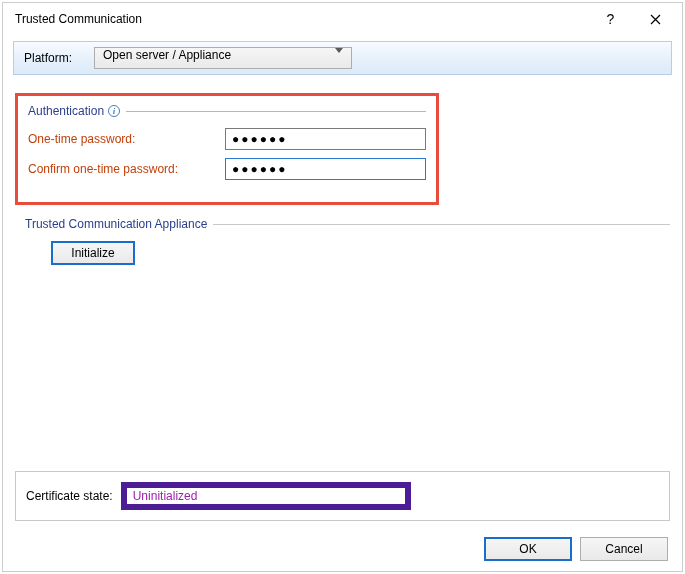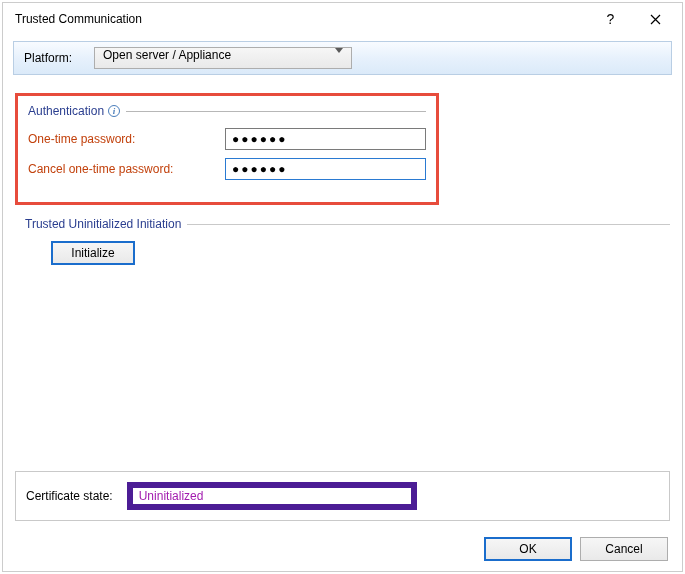--- a/index.html
+++ b/index.html
@@ -33,21 +33,21 @@
     .info-icon { width: 12px; height: 12px; border-radius: 50%; border: 1px solid #4a7ebb; color: #4a7ebb; display: inline-flex; align-items: center; justify-content: center; font-size: 9px; font-style: italic; font-family: Georgia, serif; font-weight: bold; line-height: 1; }
     
     .form-row { display: flex; align-items: center; margin-bottom: 8px; }
     .form-label { width: 198px; color: #c2410c; }
     .form-input { width: 202px; height: 22px; border: 1px solid #7a7a7a; padding: 0 6px; font-family: inherit; font-size: 12px; letter-spacing: 2px; color: #000; background: #fff; }
     .form-input.focused { border: 1px solid #2a7ad2; outline: none; }
     
     .tci-section { margin-top: 6px; }
     .initialize-btn { width: 84px; height: 24px; margin-left: 36px; margin-top: 2px; background: linear-gradient(to bottom, #f6f6f6, #e9e9e9); border: 2px solid #1a6dcc; color: #000; display: flex; align-items: center; justify-content: center; }
     
-    .cert-row { border: 1px solid #c9c9c9; margin: 0 12px 6px 12px; padding: 10px; display: flex; align-items: center; gap: 14px; }
+    .cert-row { border: 1px solid #c9c9c9; margin: 0 12px 6px 12px; padding: 10px; display: flex; align-items: center; gap: 8px; }
     .cert-input { flex: 1; max-width: 290px; height: 28px; border: 6px solid #4c1d95; background: #fff; padding: 0 6px; color: #a21caf; display: flex; align-items: center; }
     .test-btn { margin-left: auto; width: 110px; height: 23px; background: linear-gradient(to bottom, #f6f6f6, #e9e9e9); border: 1px solid #adadad; color: #000; display: flex; align-items: center; justify-content: center; }
     
     .footer { height: 44px; display: flex; align-items: center; justify-content: flex-end; padding: 0 14px; gap: 8px; }
     .footer-btn { width: 88px; height: 24px; border: 1px solid #adadad; background: linear-gradient(to bottom, #f6f6f6, #e9e9e9); color: #000; display: flex; align-items: center; justify-content: center; }
     .footer-btn.primary { border: 2px solid #1a6dcc; }
     
     .divider-full { flex: 1; height: 1px; background: #c9c9c9; margin-left: 6px; }
   </style>
 </head>
@@ -85,28 +85,28 @@
         </span>
         <span class="fieldset-line"></span>
       </div>
 
       <div class="form-row">
         <span class="form-label">One-time password:</span>
         <input type="text" class="form-input" readonly="" value="●●●●●●" style="">
       </div>
 
       <div class="form-row">
-        <span class="form-label">Cancel one-time password:</span>
+        <span class="form-label">Confirm one-time password:</span>
         <input type="text" class="form-input focused" readonly="" value="●●●●●●" style="">
       </div>
     </div>
 
     <div class="tci-section">
       <div class="fieldset-header-outer">
-        <span class="fieldset-title">Trusted Uninitialized Initiation</span>
+        <span class="fieldset-title">Trusted Communication Appliance</span>
         <span class="divider-full"></span>
       </div>
       <div class="initialize-btn">Initialize</div>
     </div>
 
   </div>
 
   <div class="cert-row">
     <span>Certificate state:</span>
     <div class="cert-input">Uninitialized</div>

